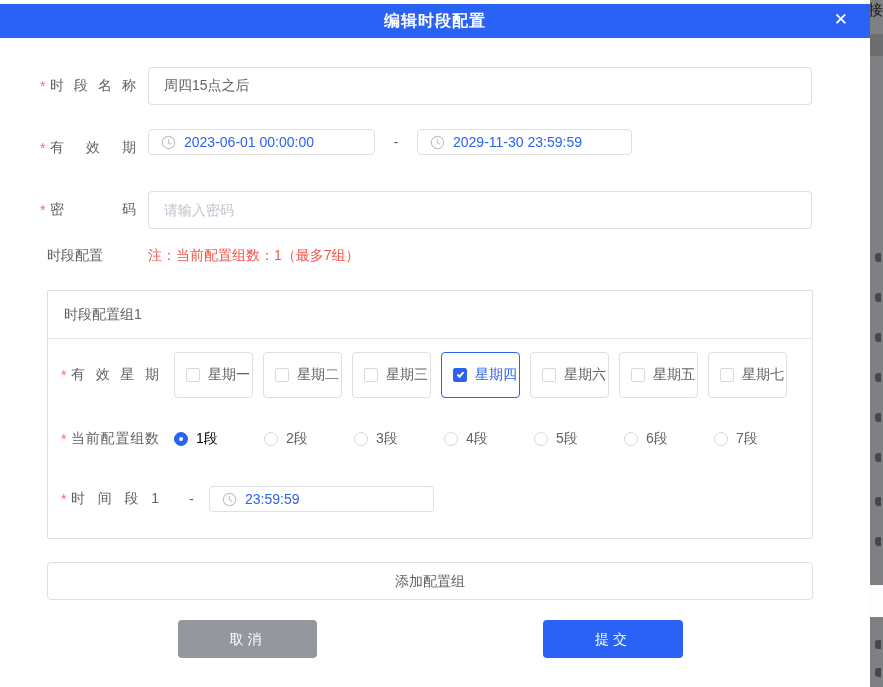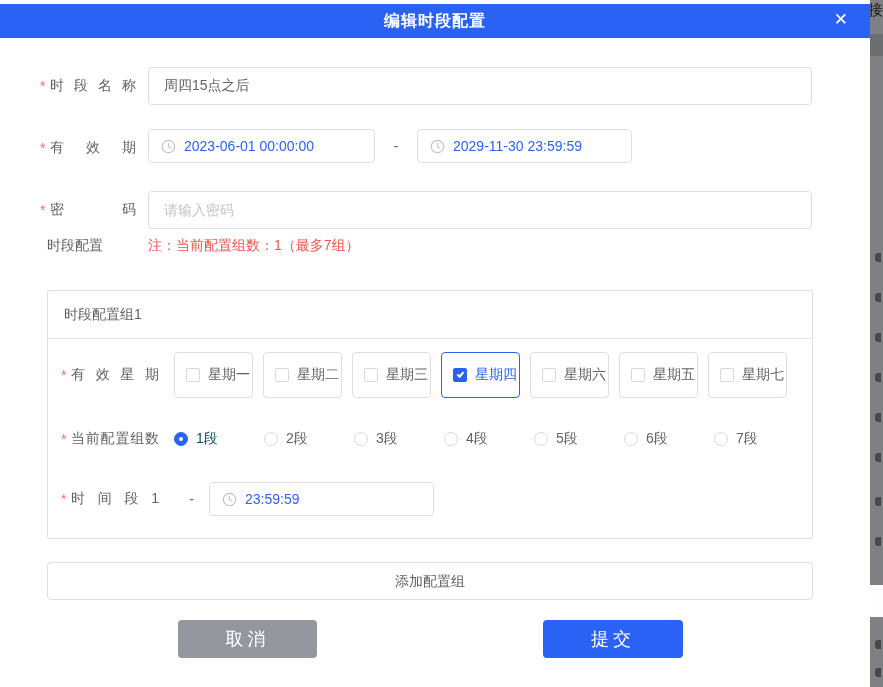--- a/index.html
+++ b/index.html
@@ -13,32 +13,32 @@
   .hdr-title { display:block; text-align:center; line-height:33px; color:#fff; font-size:16px; font-weight:700; letter-spacing:1px; }
   .hdr-close { position:absolute; right:22px; top:0; height:34px; line-height:32px; color:#fff; font-size:17px; cursor:pointer; }
 
   
   .req { color:#f56c6c; width:10px; display:inline-block; font-size:14px; }
   .flabel { position:absolute; left:40px; width:96px; height:38px; display:flex; align-items:center; }
   .spread { flex:1; text-align:justify; text-align-last:justify; color:#606266; }
   .inp { position:absolute; height:38px; border:1px solid #dcdfe6; border-radius:4px; background:#fff;
          font-family:"Liberation Sans", sans-serif; font-size:14px; color:#606266; padding:0 15px; outline:none; }
   .inp::placeholder { color:#bfc4cc; }
-  .picker { height:34px; border:1px solid #dcdfe6; border-radius:4px; background:#fff;
+  .picker { height:26px; border:1px solid #dcdfe6; border-radius:4px; background:#fff;
             display:flex; align-items:center; padding:4px 12px; }
   .picker .ptext { color:#2a62f6; margin-left:8px; white-space:nowrap; }
   .clock { width:15px; height:15px; flex:0 0 15px; }
   .dash { align-self:center; color:#606266; text-align:center; }
 
   .row-name-input { left:148px; width:664px; top:0; }
   .row { position:absolute; left:0; width:870px; }
   .r1 { top:67px; height:38px; }
   .r2 { top:129px; height:38px; }
   .r3 { top:191px; height:38px; }
-  .r4 { top:236px; height:18px; }
+  .r4 { top:246px; height:18px; }
   .pickers { position:absolute; left:148px; top:0; display:flex; }
   .pk1 { width:227px; } .pk2 { width:215px;text-align:right; }
   .gap1 { width:42px; }
   .sec-label { position:absolute; left:47px; top:0; line-height:18px; color:#606266; }
   .sec-note { position:absolute; left:148px; top:0; line-height:18px; color:#f5544c; }
 
   
   .gbox { position:absolute; left:47px; top:290px; width:766px; height:249px; border:1px solid #dcdfe6; border-radius:2px; background:#fff; }
   .ghead { height:48px; border-bottom:1px solid #e4e7ed; display:flex; align-items:center; padding-left:16px; color:#606266; }
   .grow { position:absolute; left:13px; display:flex; align-items:center; }
@@ -57,30 +57,30 @@
   .cbox.on .txt { color:#2a62f6; }
   .cbox.on .sq { background:#2a62f6; border-color:#2a62f6; }
   .tick { position:absolute; left:3px; top:3px; width:7px; height:4px; border-left:2px solid #fff; border-bottom:2px solid #fff; transform:rotate(-48deg); }
 
   
   .ritem { display:flex; align-items:center; width:50px; margin-right:40px; cursor:pointer; }
   .rdot { width:14px; height:14px; border-radius:50%; border:1px solid #d6d9e0; background:#fff; flex:0 0 14px; position:relative; }
   .ritem .txt { margin-left:8px; color:#606266; white-space:nowrap; }
   .ritem.on .rdot { background:#2a62f6; border-color:#2a62f6; }
   .ritem.on .rdot::after { content:""; position:absolute; left:4px; top:4px; width:4px; height:4px; border-radius:50%; background:#fff; }
-  .ritem.on .txt { color:#0c4a6e; }
+  .ritem.on .txt { color:#000000; }
 
   .gpickers { display:flex; }
   .gpk { width:225px; }
   .gap2 { width:35px; }
 
   
   .addbtn { position:absolute; left:47px; top:562px; width:766px; height:38px; border:1px solid #dcdfe6; border-radius:4px;
             background:#fff; color:#606266; font-size:14px; text-align:center; line-height:36px; cursor:pointer; }
-  .btn { position:absolute; top:620px; height:38px; border:none; border-radius:4px; color:#fff; font-size:18px;
+  .btn { position:absolute; top:620px; height:38px; border:none; border-radius:4px; color:#fff; font-size:14px;
          letter-spacing:4px; text-align:center; line-height:38px; cursor:pointer; font-family:"Liberation Sans", sans-serif; }
   .btn-cancel { left:178px; width:139px; background:#94979e; }
   .btn-submit { left:543px; width:140px; background:#2a62f6; }
 
   
   .strip { position:absolute; left:870px; top:0; width:13px; height:687px; background:#7e8083; overflow:hidden; }
   .strip-glyph { position:absolute; left:-2px; top:1px; color:#17181a; font-size:15px; line-height:18px; }
   .strip-band { position:absolute; left:0; top:34px; width:13px; height:22px; background:rgba(0,0,0,0.14); }
   .strip-white { position:absolute; left:0; top:585px; width:13px; height:32px; background:#fdfdfd; }
   .mark { position:absolute; left:5px; width:6px; height:9px; background:#3c3e41; border-radius:3px 0 0 3px; opacity:.85; }

